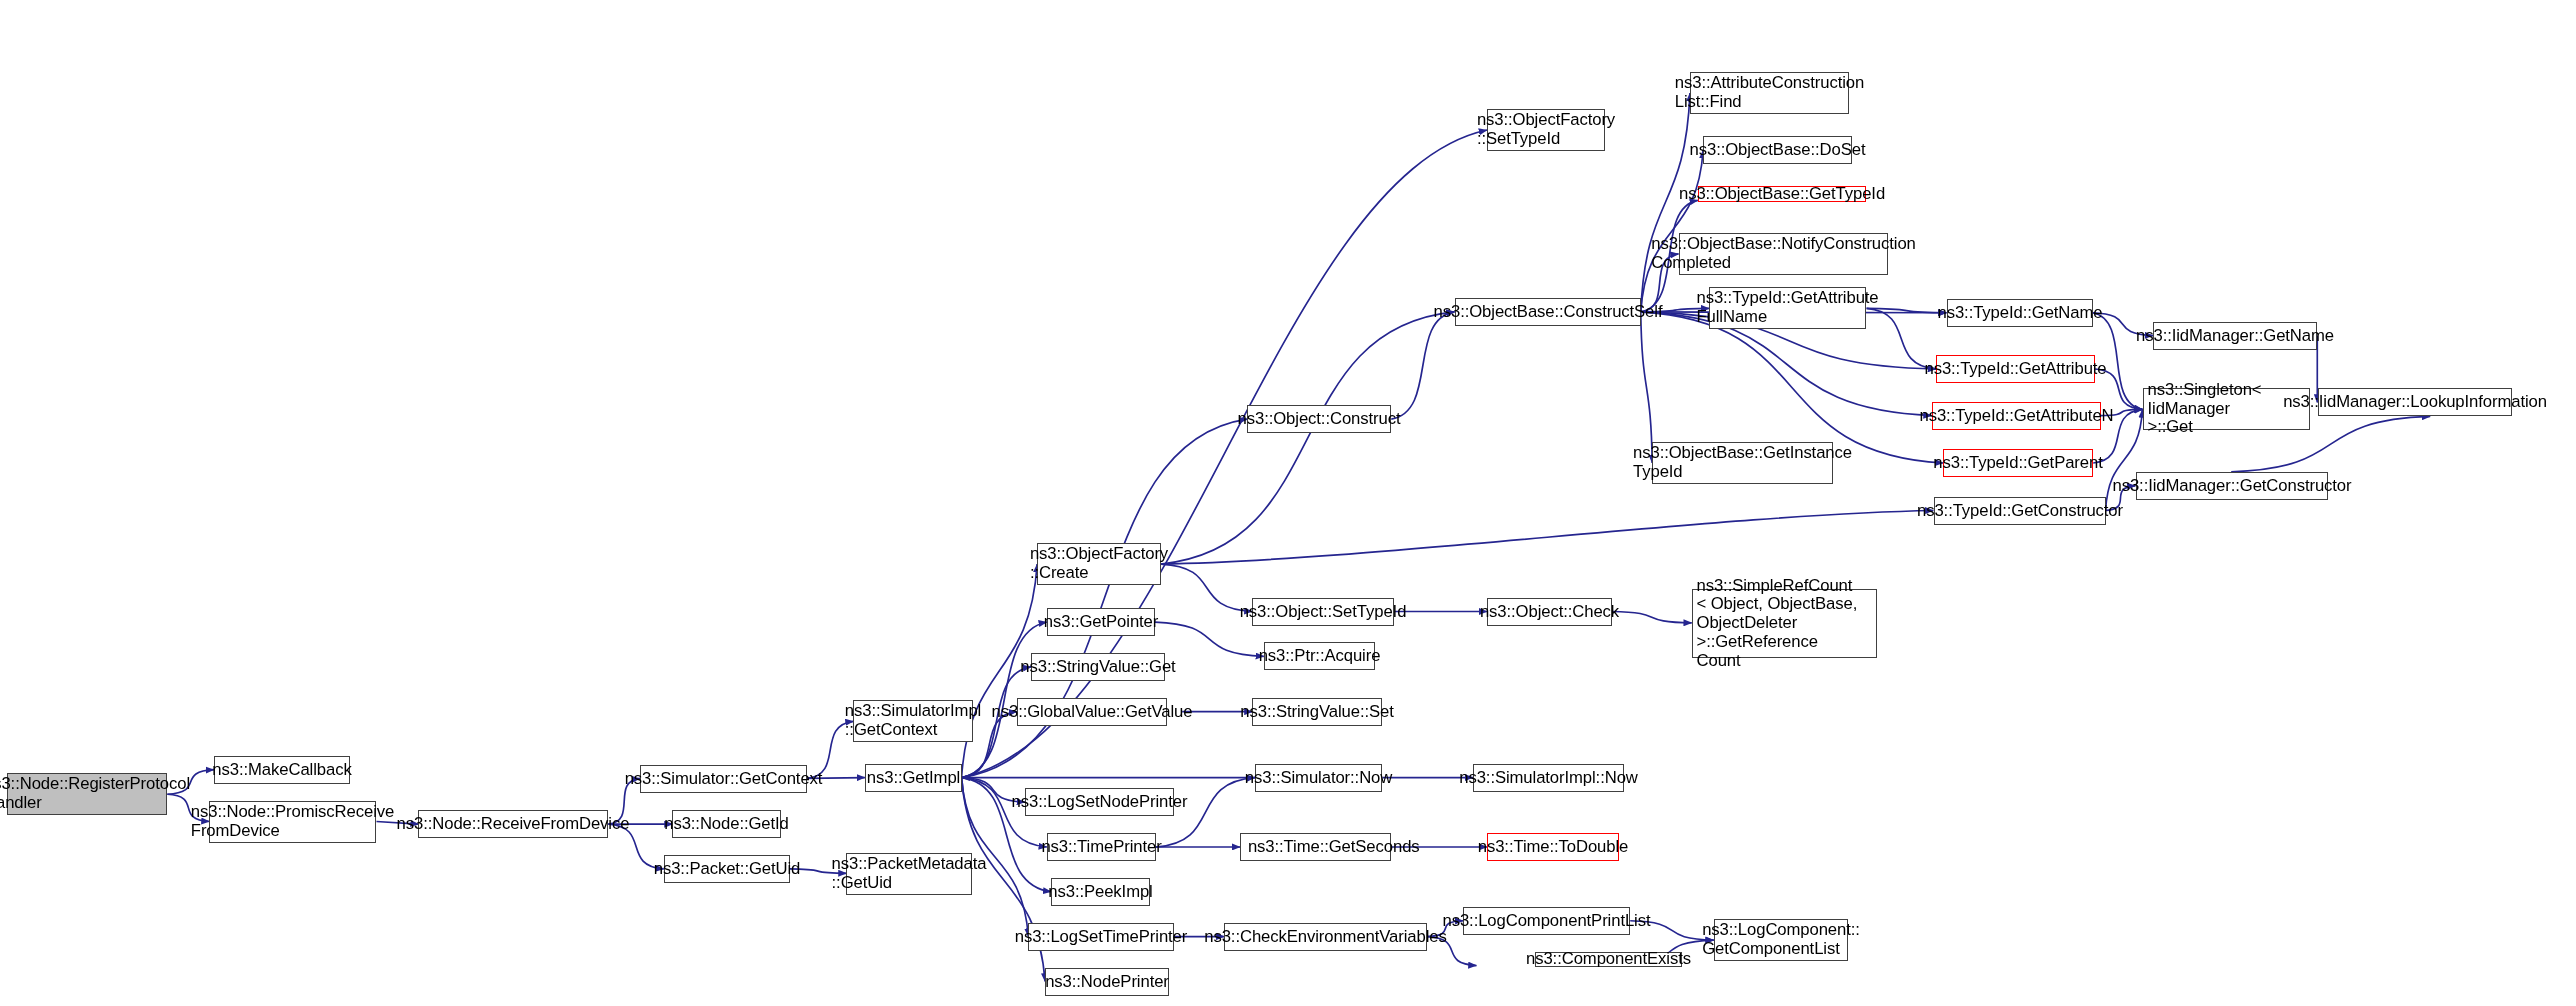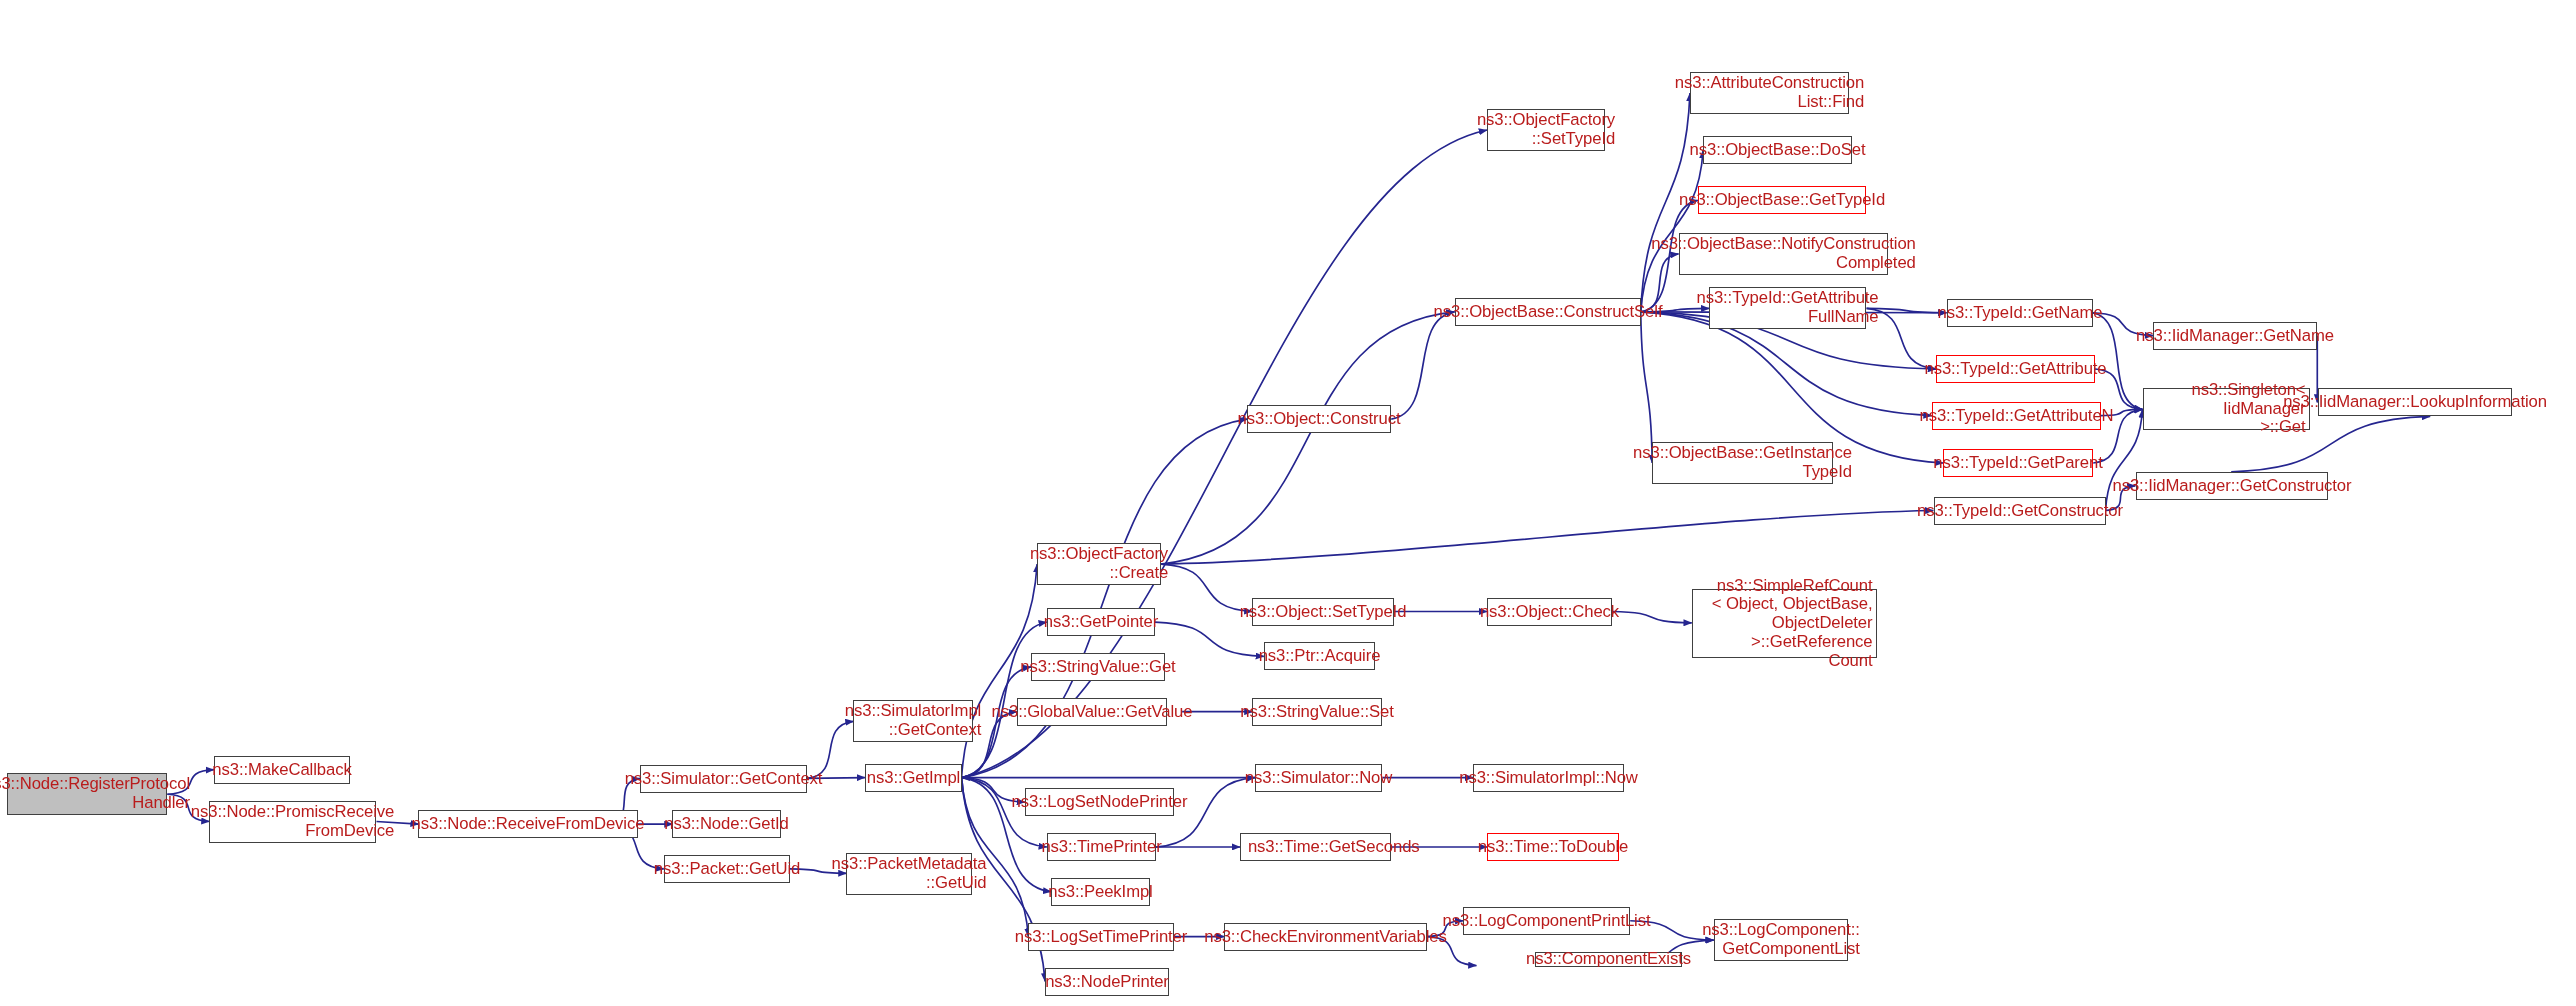--- a/index.html
+++ b/index.html
@@ -14,25 +14,25 @@
   }
   svg#edges{
     position:absolute;left:0;top:0;width:2576px;height:1006px;
     pointer-events:none;
   }
   .node{
     position:absolute;
     box-sizing:border-box;
     border:1.4px solid #404040;
     background:#ffffff;
-    color:#b91c1c;
+    color:#000000;
     display:flex;
     align-items:center;
     justify-content:center;
-    text-align:right;
+    text-align:left;
     font-size:16.7px;
     line-height:1.12;
     letter-spacing:-0.1px;
     white-space:pre-line;
     padding:0.9px 3.5px;
     z-index:5;
   }
   .node.red{ border-color:#ff0000; }
   .node.cur{ background:#bfbfbf; border-color:#404040; }
 </style>
@@ -107,21 +107,21 @@
         <path d="M2637,382 C2637,430 2637,410 2637,458" fill="none" stroke="#25258f" stroke-width="1.9" marker-end="url(#ah)"></path>
         <path d="M2539,537 C2677.575,532.59 2626.925,478.41 2765.5,474" fill="none" stroke="#25258f" stroke-width="1.9" marker-end="url(#ah)"></path>
       </g>
   </svg>
   <div id="node-layer">
       <div class="node cur" style="left: 7px; top: 773px; width: 160px; height: 42px;">ns3::Node::RegisterProtocol
 Handler</div>
       <div class="node" style="left: 214px; top: 756px; width: 136px; height: 28px;">ns3::MakeCallback</div>
       <div class="node" style="left: 209px; top: 801px; width: 167px; height: 42px;">ns3::Node::PromiscReceive
 FromDevice</div>
-      <div class="node" style="left: 418px; top: 810px; width: 220px; height: 28px;">ns3::Node::ReceiveFromDevice</div>
+      <div class="node" style="left: 418px; top: 810px; width: 190px; height: 28px;">ns3::Node::ReceiveFromDevice</div>
       <div class="node" style="left: 640px; top: 765px; width: 167px; height: 28px;">ns3::Simulator::GetContext</div>
       <div class="node" style="left: 672px; top: 810px; width: 109px; height: 28px;">ns3::Node::GetId</div>
       <div class="node" style="left: 664px; top: 855px; width: 126px; height: 28px;">ns3::Packet::GetUid</div>
       <div class="node" style="left: 853px; top: 700px; width: 120px; height: 42px;">ns3::SimulatorImpl
 ::GetContext</div>
       <div class="node" style="left: 865px; top: 764px; width: 97px; height: 28px;">ns3::GetImpl</div>
       <div class="node" style="left: 846px; top: 853px; width: 126px; height: 42px;">ns3::PacketMetadata
 ::GetUid</div>
       <div class="node" style="left: 1037px; top: 543px; width: 124px; height: 42px;">ns3::ObjectFactory
 ::Create</div>
@@ -152,21 +152,21 @@
       <div class="node" style="left: 1714px; top: 919px; width: 134px; height: 42px;">ns3::LogComponent::
 GetComponentList</div>
       <div class="node" style="left: 1487px; top: 109px; width: 118px; height: 42px;">ns3::ObjectFactory
 ::SetTypeId</div>
       <div class="node" style="left: 1455px; top: 298px; width: 186px; height: 28px;">ns3::ObjectBase::ConstructSelf</div>
       <div class="node" style="left: 1652px; top: 442px; width: 181px; height: 42px;">ns3::ObjectBase::GetInstance
 TypeId</div>
       <div class="node" style="left: 1690px; top: 72px; width: 159px; height: 42px;">ns3::AttributeConstruction
 List::Find</div>
       <div class="node" style="left: 1703px; top: 136px; width: 149px; height: 28px;">ns3::ObjectBase::DoSet</div>
-      <div class="node red" style="left: 1698px; top: 186px; width: 168px; height: 28px;">ns3::ObjectBase::GetTypeId</div>
+      <div class="node red" style="left: 1698px; top: 186px; width: 168px; height: 16px;">ns3::ObjectBase::GetTypeId</div>
       <div class="node" style="left: 1679px; top: 233px; width: 209px; height: 42px;">ns3::ObjectBase::NotifyConstruction
 Completed</div>
       <div class="node" style="left: 1709px; top: 287px; width: 157px; height: 42px;">ns3::TypeId::GetAttribute
 FullName</div>
       <div class="node" style="left: 1934px; top: 497px; width: 172px; height: 28px;">ns3::TypeId::GetConstructor</div>
       <div class="node" style="left: 1947px; top: 299px; width: 146px; height: 28px;">ns3::TypeId::GetName</div>
       <div class="node red" style="left: 1936px; top: 355px; width: 159px; height: 28px;">ns3::TypeId::GetAttribute</div>
       <div class="node red" style="left: 1932px; top: 402px; width: 169px; height: 28px;">ns3::TypeId::GetAttributeN</div>
       <div class="node red" style="left: 1943px; top: 449px; width: 150px; height: 28px;">ns3::TypeId::GetParent</div>
       <div class="node" style="left: 2153px; top: 322px; width: 164px; height: 28px;">ns3::IidManager::GetName</div>

